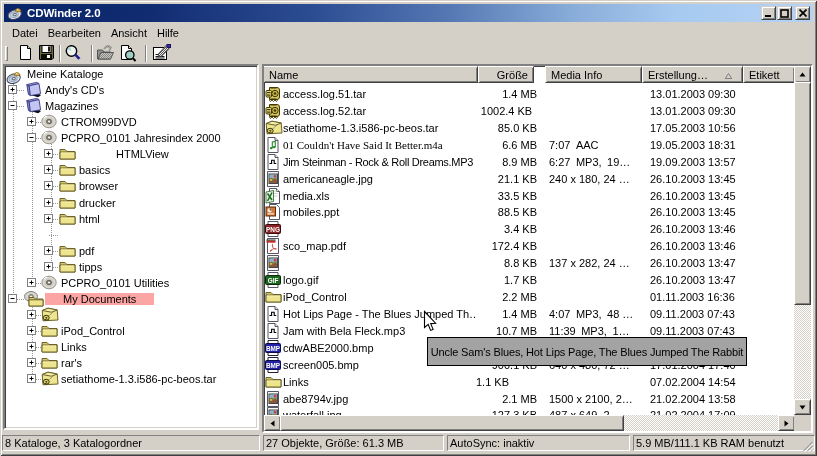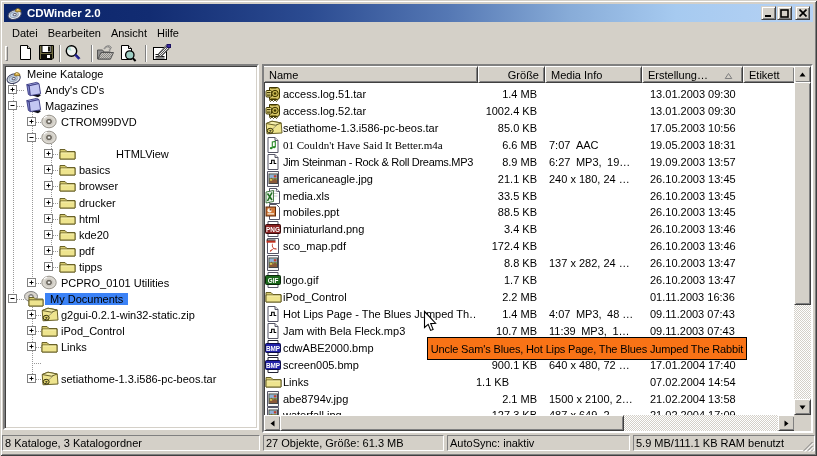--- a/index.html
+++ b/index.html
@@ -16,21 +16,21 @@
 .list{left:262px;top:64px;width:551px;height:369px;overflow:hidden}
 .sunk{border:2px solid;border-color:#808080 #fff #fff #808080;box-shadow:inset 1px 1px 0 #404040, inset -1px -1px 0 #d4d0c8;background:#fff}
 .trow{position:absolute;height:16px;white-space:nowrap}
 .lrow{position:absolute;height:17px;white-space:nowrap;left:2px;width:528px}
 .hdrbtn{position:absolute;top:0;height:17px;background:#d4d0c8;border:1px solid;border-color:#fff #404040 #404040 #fff;box-shadow:inset 1px 1px 0 #d4d0c8,inset -1px -1px 0 #808080;display:flex;align-items:center;padding:0 5px;font-size:11px}
 .sb{background-image:conic-gradient(#fff 25%,#d4d0c8 0 50%,#fff 0 75%,#d4d0c8 0);background-size:2px 2px}
 .sbtn{background:#d4d0c8;border:1px solid;border-color:#fff #404040 #404040 #fff;box-shadow:inset 1px 1px 0 #d4d0c8,inset -1px -1px 0 #808080;display:flex;align-items:center;justify-content:center;position:absolute}
 .thumb{background:#d4d0c8;border:1px solid;border-color:#fff #404040 #404040 #fff;box-shadow:inset 1px 1px 0 #d4d0c8,inset -1px -1px 0 #808080;position:absolute}
 .spanel{position:absolute;top:435px;height:16px;border:1px solid;border-color:#808080 #fff #fff #808080;display:flex;align-items:center;padding:0 2px;white-space:nowrap;font-size:11px}
 .expbox{position:absolute;width:9px;height:9px;background:#fff;border:1px solid #808080;z-index:5}
-.tooltip{left:427px;top:337px;width:320px;height:23px;background:#f97316;border:1px solid #000;display:flex;align-items:center;justify-content:center;white-space:nowrap;z-index:40;letter-spacing:-0.15px}
+.tooltip{left:427px;top:337px;width:320px;height:29px;background:#a3a3a3;border:1px solid #000;display:flex;align-items:center;justify-content:center;white-space:nowrap;z-index:40;letter-spacing:-0.15px}
 .dots{position:absolute;background-image:linear-gradient(to bottom,#999 1px,transparent 1px);background-size:1px 2px;width:1px}
 .dotsh{position:absolute;background-image:linear-gradient(to right,#999 1px,transparent 1px);background-size:2px 1px;height:1px}
 </style></head>
 <body>
 <div class="abs title">
   <span style="margin-left:3px;display:flex">
       <svg width="16" height="16" viewBox="0 0 16 16">
         <g transform="rotate(-18 8 9)">
           <ellipse cx="7.5" cy="9.5" rx="6.8" ry="4.6" fill="#e4e8f0" stroke="#3a4060"></ellipse>
           <ellipse cx="7" cy="9.3" rx="4.2" ry="2.7" fill="#c4d6ec" stroke="#99a6b6"></ellipse>
@@ -186,20 +186,21 @@
           <path d="M1.5 3.5 L5.5 3.5" stroke="#000"></path>
         </svg>
       </div>
       <div style="position:absolute;left:36px;top:0px"><svg width="16" height="15" viewBox="0 0 16 15">
           <ellipse cx="8" cy="7.5" rx="7.2" ry="6.3" fill="#dbd8d1" stroke="#98948c"></ellipse>
           <ellipse cx="8" cy="7.5" rx="4.6" ry="4" fill="#cdc9c1"></ellipse>
           <ellipse cx="8" cy="7.5" rx="2.5" ry="2.2" fill="#86827a" stroke="#66625a"></ellipse>
           <ellipse cx="8" cy="7.5" rx="1" ry="0.9" fill="#fff"></ellipse>
           <path d="M2.8 4.2 a7 6 0 0 1 3.4-2.2" stroke="#fff" fill="none" stroke-width="1.3"></path>
         </svg></div>
+      <span style="position:absolute;left:56px;top:2px;">PCPRO_0101 Jahresindex 2000</span>
     </div>
     <div class="dotsh" style="left:44px;top:88px;width:10px"></div>
     <div class="trow" style="top:80px;left:0;width:254px">
       <div class="expbox" style="left:39px;top:3px">
         <svg width="7" height="7" viewBox="0 0 7 7" style="display:block">
           <path d="M1.5 3.5 L5.5 3.5 M3.5 1.5 L3.5 5.5" stroke="#000"></path>
         </svg>
       </div>
       <div style="position:absolute;left:54px;top:0px"><svg width="17" height="14" viewBox="0 0 17 14">
           <path d="M1 3.5 L6 3.5 L8 5.5 L16 5.5 L16 13 L1 13 Z" fill="#d6ca70" stroke="#6a6228"></path>
@@ -258,33 +259,20 @@
         </svg>
       </div>
       <div style="position:absolute;left:54px;top:0px"><svg width="17" height="14" viewBox="0 0 17 14">
           <path d="M1 3.5 L6 3.5 L8 5.5 L16 5.5 L16 13 L1 13 Z" fill="#d6ca70" stroke="#6a6228"></path>
           <path d="M1 6 L16 6 L16 13 L1 13 Z" fill="#eee48e" stroke="#6a6228"></path>
           <path d="M2 7 L15 7" stroke="#f6efad"></path>
         </svg></div>
       <span style="position:absolute;left:74px;top:2px;">html</span>
     </div>
     <div class="dotsh" style="left:44px;top:169px;width:10px"></div>
-    <div class="trow" style="top:161px;left:0;width:254px">
-      <div class="expbox" style="left:39px;top:3px">
-        <svg width="7" height="7" viewBox="0 0 7 7" style="display:block">
-          <path d="M1.5 3.5 L5.5 3.5 M3.5 1.5 L3.5 5.5" stroke="#000"></path>
-        </svg>
-      </div>
-      <div style="position:absolute;left:54px;top:0px"><svg width="17" height="14" viewBox="0 0 17 14">
-          <path d="M1 3.5 L6 3.5 L8 5.5 L16 5.5 L16 13 L1 13 Z" fill="#d6ca70" stroke="#6a6228"></path>
-          <path d="M1 6 L16 6 L16 13 L1 13 Z" fill="#eee48e" stroke="#6a6228"></path>
-          <path d="M2 7 L15 7" stroke="#f6efad"></path>
-        </svg></div>
-      <span style="position:absolute;left:74px;top:2px;">kde20</span>
-    </div>
     <div class="dotsh" style="left:44px;top:185px;width:10px"></div>
     <div class="trow" style="top:177px;left:0;width:254px">
       <div class="expbox" style="left:39px;top:3px">
         <svg width="7" height="7" viewBox="0 0 7 7" style="display:block">
           <path d="M1.5 3.5 L5.5 3.5 M3.5 1.5 L3.5 5.5" stroke="#000"></path>
         </svg>
       </div>
       <div style="position:absolute;left:54px;top:0px"><svg width="17" height="14" viewBox="0 0 17 14">
           <path d="M1 3.5 L6 3.5 L8 5.5 L16 5.5 L16 13 L1 13 Z" fill="#d6ca70" stroke="#6a6228"></path>
           <path d="M1 6 L16 6 L16 13 L1 13 Z" fill="#eee48e" stroke="#6a6228"></path>
@@ -329,37 +317,36 @@
           <path d="M1.5 3.5 L5.5 3.5" stroke="#000"></path>
         </svg>
       </div>
       <div style="position:absolute;left:19px;top:0px"><svg width="20" height="16" viewBox="0 0 20 16">
           <ellipse cx="7" cy="5.5" rx="6.5" ry="5" fill="#d8d4cc" stroke="#808080"></ellipse>
           <ellipse cx="7" cy="5.5" rx="2.3" ry="1.9" fill="#a8a49c" stroke="#777"></ellipse>
           <ellipse cx="7" cy="5.5" rx="0.9" ry="0.8" fill="#fff"></ellipse>
           <path d="M5 6.5 L10 6.5 L11.5 8 L19 8 L19 15 L5 15 Z" fill="#d6ca70" stroke="#6a6228"></path>
           <path d="M5 8.8 L19 8.8 L19 15 L5 15 Z" fill="#eee48e" stroke="#6a6228"></path>
         </svg></div>
-      <span style="position:absolute;left:40px;top:2px;background:#3b82f6;padding:0 5px;">My Documents</span>
+      <span style="position:absolute;left:40px;top:2px;background:#fca5a5;padding:0 18px;">My Documents</span>
     </div>
     <div class="dotsh" style="left:27px;top:249px;width:9px"></div>
     <div class="trow" style="top:241px;left:0;width:254px">
       <div class="expbox" style="left:22px;top:3px">
         <svg width="7" height="7" viewBox="0 0 7 7" style="display:block">
           <path d="M1.5 3.5 L5.5 3.5 M3.5 1.5 L3.5 5.5" stroke="#000"></path>
         </svg>
       </div>
       <div style="position:absolute;left:36px;top:0px"><svg width="18" height="15" viewBox="0 0 18 15">
           <path d="M1.2 3.5 L7 1.2 L16.2 3 L17 13 L2 13.8 Z" fill="#eee48e" stroke="#6a6228"></path>
           <path d="M3.5 12.8 L14.5 2.6" stroke="#666" stroke-width="1" stroke-dasharray="1.6 1.1"></path>
           <path d="M1.2 3.5 L7 1.2 L16.2 3 L10.5 5.2 Z" fill="#f5efae" stroke="#6a6228"></path>
           <ellipse cx="5.2" cy="10.8" rx="3" ry="2.5" fill="#ddd06a" stroke="#38340e"></ellipse>
           <text x="5.2" y="13.2" font-size="6" text-anchor="middle" fill="#111" font-family="Liberation Sans">z</text>
         </svg></div>
-      <span style="position:absolute;left:56px;top:2px;">g2gui-0.2.1-win32-static.zip</span>
     </div>
     <div class="dotsh" style="left:27px;top:265px;width:9px"></div>
     <div class="trow" style="top:257px;left:0;width:254px">
       <div class="expbox" style="left:22px;top:3px">
         <svg width="7" height="7" viewBox="0 0 7 7" style="display:block">
           <path d="M1.5 3.5 L5.5 3.5 M3.5 1.5 L3.5 5.5" stroke="#000"></path>
         </svg>
       </div>
       <div style="position:absolute;left:36px;top:0px"><svg width="17" height="14" viewBox="0 0 17 14">
           <path d="M1 3.5 L6 3.5 L8 5.5 L16 5.5 L16 13 L1 13 Z" fill="#d6ca70" stroke="#6a6228"></path>
@@ -376,40 +363,53 @@
         </svg>
       </div>
       <div style="position:absolute;left:36px;top:0px"><svg width="17" height="14" viewBox="0 0 17 14">
           <path d="M1 3.5 L6 3.5 L8 5.5 L16 5.5 L16 13 L1 13 Z" fill="#d6ca70" stroke="#6a6228"></path>
           <path d="M1 6 L16 6 L16 13 L1 13 Z" fill="#eee48e" stroke="#6a6228"></path>
           <path d="M2 7 L15 7" stroke="#f6efad"></path>
         </svg></div>
       <span style="position:absolute;left:56px;top:2px;">Links</span>
     </div>
     <div class="dotsh" style="left:27px;top:297px;width:9px"></div>
+    <div class="trow" style="top:289px;left:0;width:254px">
+      <div class="expbox" style="left:22px;top:3px">
+        <svg width="7" height="7" viewBox="0 0 7 7" style="display:block">
+          <path d="M1.5 3.5 L5.5 3.5 M3.5 1.5 L3.5 5.5" stroke="#000"></path>
+        </svg>
+      </div>
+      <div style="position:absolute;left:36px;top:0px"><svg width="17" height="14" viewBox="0 0 17 14">
+          <path d="M1 3.5 L6 3.5 L8 5.5 L16 5.5 L16 13 L1 13 Z" fill="#d6ca70" stroke="#6a6228"></path>
+          <path d="M1 6 L16 6 L16 13 L1 13 Z" fill="#eee48e" stroke="#6a6228"></path>
+          <path d="M2 7 L15 7" stroke="#f6efad"></path>
+        </svg></div>
+      <span style="position:absolute;left:56px;top:2px;">rar's</span>
+    </div>
     <div class="dotsh" style="left:27px;top:313px;width:9px"></div>
     <div class="trow" style="top:305px;left:0;width:254px">
       <div class="expbox" style="left:22px;top:3px">
         <svg width="7" height="7" viewBox="0 0 7 7" style="display:block">
           <path d="M1.5 3.5 L5.5 3.5 M3.5 1.5 L3.5 5.5" stroke="#000"></path>
         </svg>
       </div>
       <div style="position:absolute;left:36px;top:0px"><svg width="18" height="15" viewBox="0 0 18 15">
           <path d="M1.2 3.5 L7 1.2 L16.2 3 L17 13 L2 13.8 Z" fill="#eee48e" stroke="#6a6228"></path>
           <path d="M3.5 12.8 L14.5 2.6" stroke="#666" stroke-width="1" stroke-dasharray="1.6 1.1"></path>
           <path d="M1.2 3.5 L7 1.2 L16.2 3 L10.5 5.2 Z" fill="#f5efae" stroke="#6a6228"></path>
           <ellipse cx="5.2" cy="10.8" rx="3" ry="2.5" fill="#ddd06a" stroke="#38340e"></ellipse>
           <text x="5.2" y="13.2" font-size="6" text-anchor="middle" fill="#111" font-family="Liberation Sans">z</text>
         </svg></div>
       <span style="position:absolute;left:56px;top:2px;">setiathome-1.3.i586-pc-beos.tar</span>
     </div>
   </div>
 <div class="abs list sunk">
     <div class="hdrbtn" style="left:-1px;width:215px;justify-content:flex-start">Name</div>
-    <div class="hdrbtn" style="left:214px;width:67px;justify-content:flex-end">Größe</div>
+    <div class="hdrbtn" style="left:214px;width:56px;justify-content:flex-end">Größe</div>
     <div class="hdrbtn" style="left:378px;width:101px;justify-content:flex-start">Erstellung…<svg width="9" height="8" viewBox="0 0 9 8" style="position:absolute;left:81px;top:5px">
         <path d="M4.5 1.5 L7.8 6.5 L1.2 6.5 Z" fill="none" stroke="#808080"></path>
       </svg></div>
     <div class="hdrbtn" style="left:281px;width:97px;justify-content:flex-start">Media Info</div>
     <div class="hdrbtn" style="left:479px;width:52px;justify-content:flex-start">Etikett</div>
     <div class="lrow" style="top:20px">
       <div style="position:absolute;left:-1px;top:0px"><svg width="17" height="16" viewBox="0 0 17 16">
           <path d="M4.5 1.5 L12 1.5 Q14.5 1.5 14.5 4 L14.5 11 Q14.5 13.5 12 13.5 L4.5 13.5 Z" fill="#d8c868" stroke="#403800"></path>
           <path d="M5.5 2.5 L11.5 2.5 M5.5 12.5 L11.5 12.5" stroke="#8a7c28"></path>
           <rect x="1" y="4.5" width="5.5" height="6.5" rx="1" fill="#e8dc88" stroke="#403800"></rect>
@@ -428,21 +428,21 @@
           <path d="M4.5 1.5 L12 1.5 Q14.5 1.5 14.5 4 L14.5 11 Q14.5 13.5 12 13.5 L4.5 13.5 Z" fill="#d8c868" stroke="#403800"></path>
           <path d="M5.5 2.5 L11.5 2.5 M5.5 12.5 L11.5 12.5" stroke="#8a7c28"></path>
           <rect x="1" y="4.5" width="5.5" height="6.5" rx="1" fill="#e8dc88" stroke="#403800"></rect>
           <rect x="2" y="6" width="3.5" height="1.2" fill="#403800"></rect>
           <rect x="2" y="8.5" width="3.5" height="1.2" fill="#403800"></rect>
           <circle cx="10" cy="7.5" r="3.2" fill="#c8b850" stroke="#403800"></circle>
           <circle cx="10" cy="7.5" r="1.3" fill="#403800"></circle>
           <path d="M4.5 14 L5.5 15.5 L7 14 L8.5 15.5 L10 14 L11.5 15.5 L12.5 14" stroke="#403800" fill="none" stroke-width="0.9"></path>
         </svg></div>
       <span style="position:absolute;left:17px;top:2px;width:194px;overflow:hidden;display:inline-block;height:13px;">access.log.52.tar</span>
-      <span style="position:absolute;left:210px;width:61px;text-align:right;top:2px">1002.4 KB</span>
+      <span style="position:absolute;left:210px;width:61px;text-align:center;top:2px">1002.4 KB</span>
       <span style="position:absolute;left:384px;top:2px">13.01.2003 09:30</span>
     </div>
     <div class="lrow" style="top:54px">
       <div style="position:absolute;left:-1px;top:0px"><svg width="18" height="15" viewBox="0 0 18 15">
           <path d="M1.2 3.5 L7 1.2 L16.2 3 L17 13 L2 13.8 Z" fill="#eee48e" stroke="#6a6228"></path>
           <path d="M3.5 12.8 L14.5 2.6" stroke="#666" stroke-width="1" stroke-dasharray="1.6 1.1"></path>
           <path d="M1.2 3.5 L7 1.2 L16.2 3 L10.5 5.2 Z" fill="#f5efae" stroke="#6a6228"></path>
           <ellipse cx="5.2" cy="10.8" rx="3" ry="2.5" fill="#ddd06a" stroke="#38340e"></ellipse>
           <text x="5.2" y="13.2" font-size="6" text-anchor="middle" fill="#111" font-family="Liberation Sans">z</text>
         </svg></div>
@@ -511,21 +511,20 @@
       <span style="position:absolute;left:17px;top:2px;width:194px;overflow:hidden;display:inline-block;height:13px;">mobiles.ppt</span>
       <span style="position:absolute;left:210px;width:61px;text-align:right;top:2px">88.5 KB</span>
       <span style="position:absolute;left:384px;top:2px">26.10.2003 13:45</span>
     </div>
     <div class="lrow" style="top:155px">
       <div style="position:absolute;left:-1px;top:0px"><svg width="16" height="16" viewBox="0 0 16 16">
           <path d="M3 0.5 L13 0.5 L13 15.5 L3 15.5 Z" fill="#fff" stroke="#556"></path>
           <rect x="0.5" y="3.5" width="15" height="9" rx="1" fill="#8c2222" stroke="#3c0a0a"></rect>
           <text x="8" y="10.5" font-size="6.4" font-weight="bold" text-anchor="middle" fill="#fff" font-family="Liberation Sans">PNG</text>
         </svg></div>
-      <span style="position:absolute;left:17px;top:2px;width:194px;overflow:hidden;display:inline-block;height:13px;">miniaturland.png</span>
       <span style="position:absolute;left:210px;width:61px;text-align:right;top:2px">3.4 KB</span>
       <span style="position:absolute;left:384px;top:2px">26.10.2003 13:46</span>
     </div>
     <div class="lrow" style="top:172px">
       <div style="position:absolute;left:-1px;top:0px"><svg width="16" height="16" viewBox="0 0 16 16">
           <path d="M2.5 0.5 L13.5 0.5 L13.5 15.5 L2.5 15.5 Z" fill="#fff" stroke="#556"></path>
           <rect x="1.5" y="1.5" width="9" height="1.2" fill="#333"></rect>
           <rect x="1.5" y="2.7" width="9" height="2" fill="#c03020"></rect>
           <path d="M8 5.5 C6.2 5.8 6.5 8.5 8.4 10.6 C5.6 11.8 4.3 13 4.9 13.6 C5.6 14.2 7 12.6 8.1 11.1 C9.8 11.7 11.8 11.8 11.7 10.9 C11.6 10.1 9.9 10.1 8.9 10.3 C7.6 8.7 7.3 6.6 8 5.5 Z" fill="#c03020"></path>
         </svg></div>

